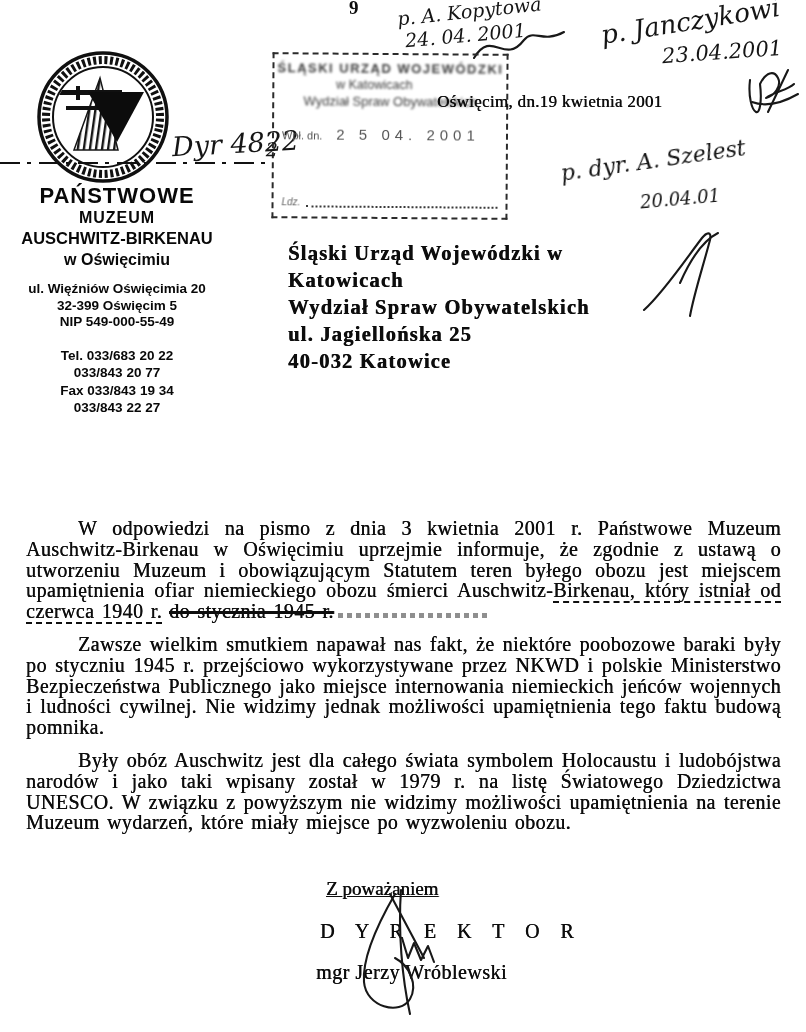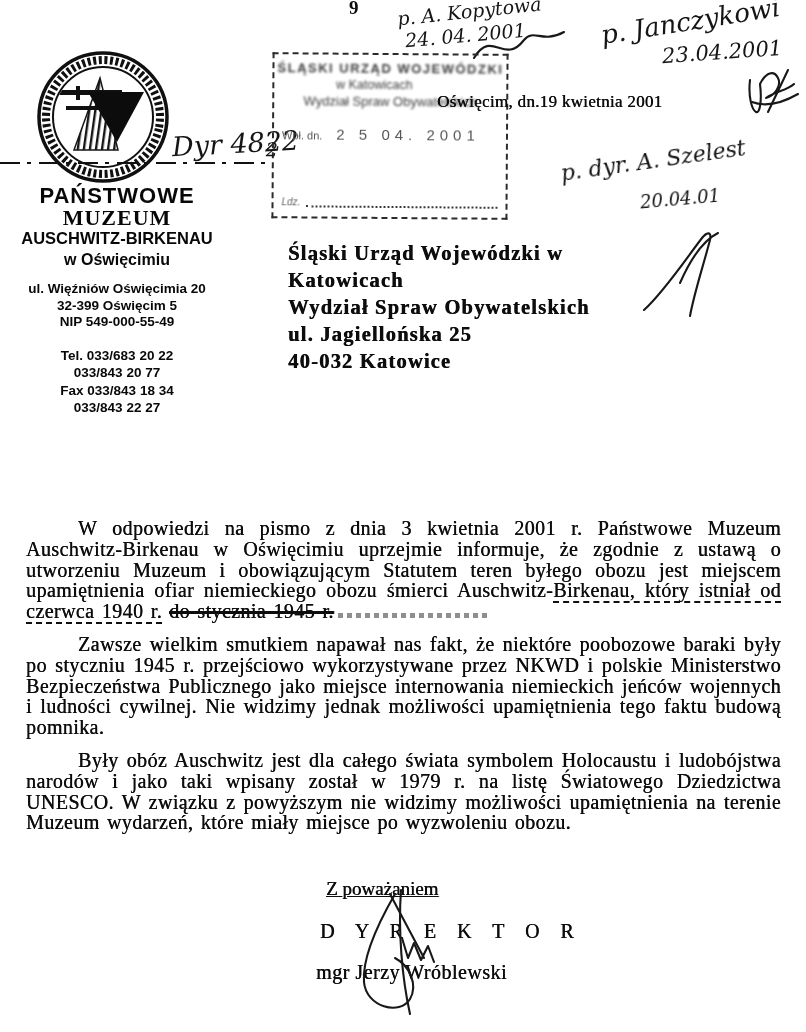--- a/index.html
+++ b/index.html
@@ -39,21 +39,21 @@
     text-shadow:.4px 0 0 currentColor;}
   
   .logo{left:36px;top:50px;z-index:2;}
   
   .rule{left:0;top:162px;width:270px;height:2px;
     background:repeating-linear-gradient(90deg,#111 0 20px,transparent 20px 27px,#111 27px 31px,transparent 31px 39px);}
   
   .lh{left:4px;top:184px;width:226px;text-align:center;
     font-family:"Liberation Sans", sans-serif;color:#080808;z-index:2;}
   .lh .o1{font-size:22px;font-weight:900;letter-spacing:1px;line-height:23px;}
-  .lh .o2{font-size:22px;font-weight:900;letter-spacing:1px;line-height:22px;font-family:Liberation Serif, serif;}
+  .lh .o2{font-size:16px;font-weight:900;letter-spacing:1px;line-height:22px;}
   .lh .o3{font-size:17px;font-weight:800;line-height:20px;transform:scaleX(.97);}
   .lh .o4{font-size:16px;font-weight:800;line-height:21px;}
   .lh .addr{margin-top:11px;font-size:13.5px;line-height:16.5px;font-weight:700;}
   .lh .tel{margin-top:16px;font-size:13.5px;line-height:17.5px;font-weight:600;}
   
   .recipient{left:288px;top:240px;font-weight:bold;font-size:20.5px;
     line-height:27px;letter-spacing:1.2px;z-index:2;text-shadow:.5px 0 0 currentColor;}
   
   .letter-body{left:14px;top:506px;width:779px;font-size:20px;line-height:20.8px;
     text-align:justify;letter-spacing:.4px;word-spacing:2px;
@@ -149,21 +149,21 @@
     <div class="o3">AUSCHWITZ-BIRKENAU</div>
     <div class="o4">w Oświęcimiu</div>
     <div class="addr">
       <div>ul. Więźniów Oświęcimia 20</div>
       <div>32-399 Oświęcim 5</div>
       <div>NIP 549-000-55-49</div>
     </div>
     <div class="tel">
       <div>Tel. 033/683 20 22</div>
       <div>033/843 20 77</div>
-      <div>Fax 033/843 18 34</div>
+      <div>Fax 033/843 19 34</div>
       <div>033/843 22 27</div>
     </div>
   </div>
 
   <div class="abs recipient">
     <div>Śląski Urząd Wojewódzki w</div>
     <div>Katowicach</div>
     <div>Wydział Spraw Obywatelskich</div>
     <div>ul. Jagiellońska 25</div>
     <div>40-032 Katowice</div>

